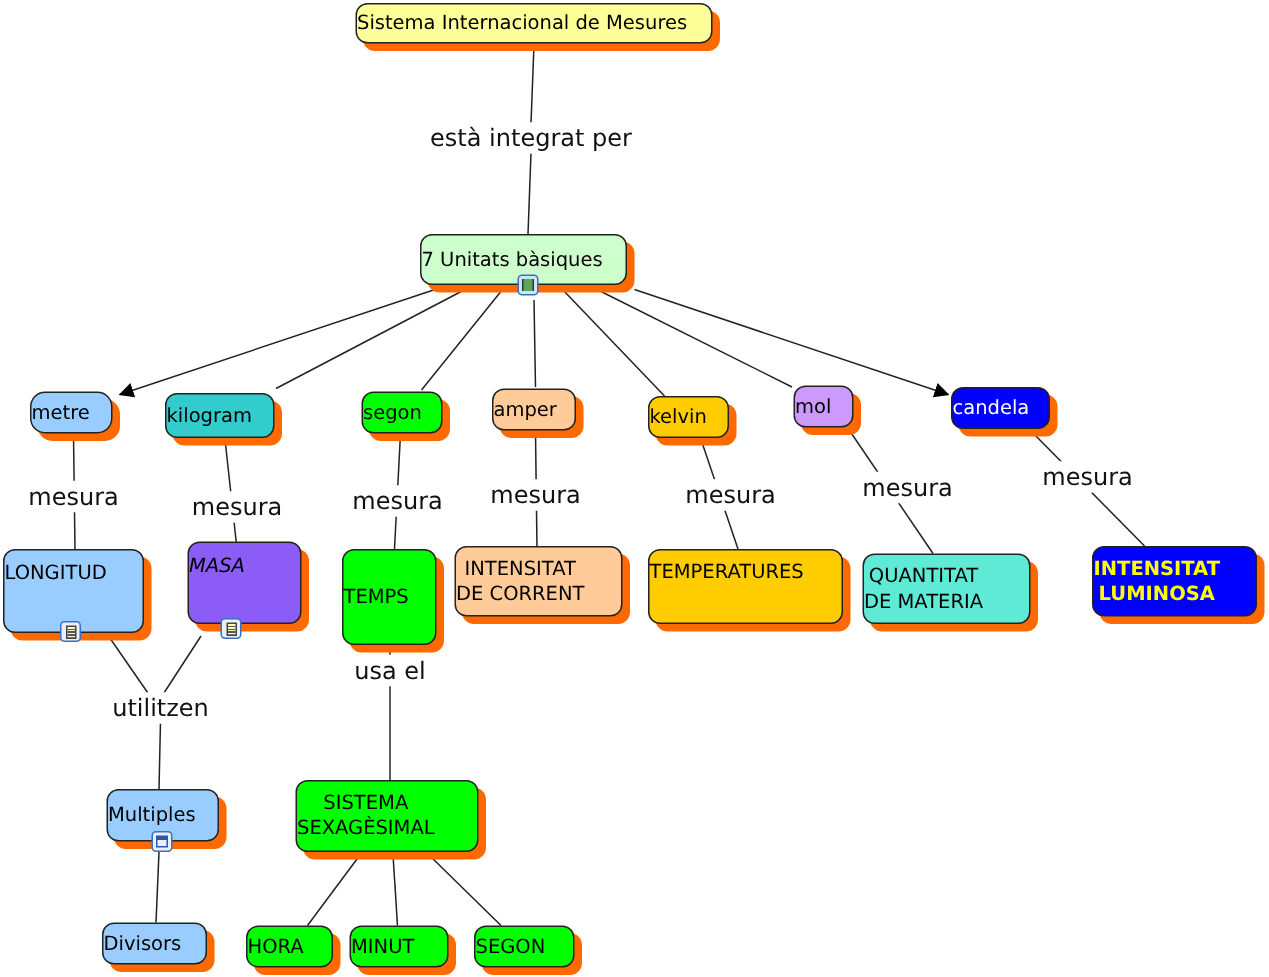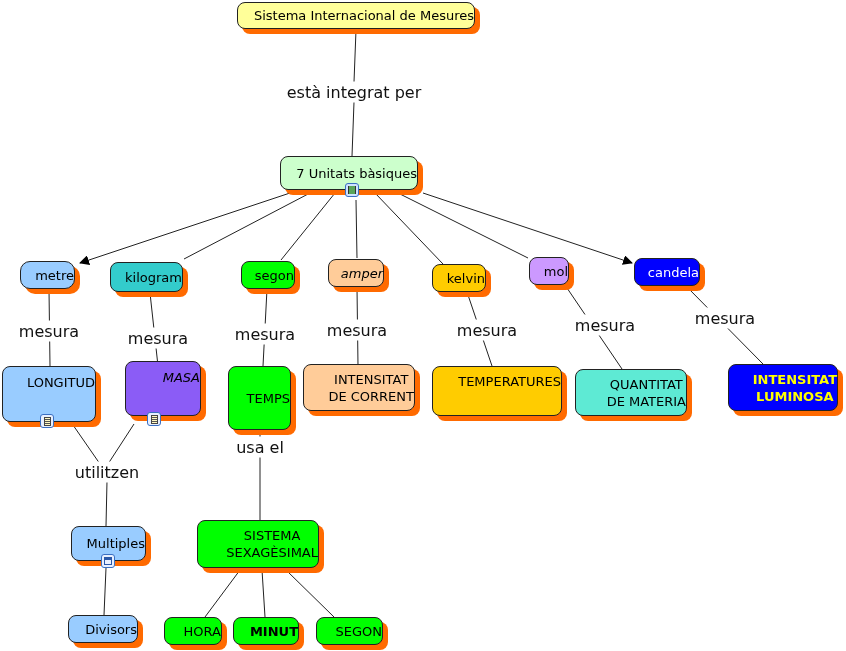--- a/index.html
+++ b/index.html
@@ -6,21 +6,21 @@
   body {
     width: 846px; height: 651px; position: relative; overflow: hidden;
     background: #ffffff;
     font-family: "DejaVu Sans", sans-serif;
   }
   svg.links { position: absolute; left: 0; top: 0; width: 846px; height: 651px; }
   .node {
     position: absolute; box-sizing: border-box;
     border: 1px solid #222; border-radius: 8px;
     box-shadow: 5px 5px 0 #ff6a00;
-    display: flex; align-items: flex-start; justify-content: flex-end;
+    display: flex; align-items: flex-start; justify-content: flex-start;
     text-align: center; color: #000;
     font-family: "DejaVu Sans", sans-serif; font-size: 13px; line-height: 17px;
     padding-top: 4px;
   }
   .node.center { align-items: center; padding-top: 0; }
   .node span { white-space: pre-line; }
   .lbl {
     position: absolute; background: #fff; font-size: 16px; color: #111;
     font-family: "DejaVu Sans", sans-serif; white-space: nowrap;
     transform: translate(-50%, -50%); padding: 1px 2px;
@@ -96,21 +96,21 @@
 
 <div class="node center" style="left:20px;top:261px;width:55px;height:28px;background:#99ccff;border-radius:10px;">
   <span>metre</span>
 </div>
 <div class="node center" style="left:110px;top:262px;width:73px;height:30px;background:#33cccc;">
   <span>kilogram</span>
 </div>
 <div class="node center" style="left:241px;top:261px;width:54px;height:28px;background:#00ff00;">
   <span>segon</span>
 </div>
-<div class="node center" style="left:328px;top:259px;width:56px;height:28px;background:#ffcc99;font-style:italic;">
+<div class="node center" style="left:328px;top:259px;width:56px;height:28px;background:#ffcc99;">
   <span>amper</span>
 </div>
 <div class="node center" style="left:432px;top:264px;width:54px;height:28px;background:#ffcc00;">
   <span>kelvin</span>
 </div>
 <div class="node center" style="left:529px;top:257px;width:40px;height:28px;background:#cc99ff;">
   <span>mol</span>
 </div>
 <div class="node center" style="left:634px;top:258px;width:66px;height:28px;background:#0000ff;color:#ffffff;">
   <span>candela</span>
@@ -154,18 +154,18 @@
   <span>Divisors</span>
 </div>
 
 <div class="node center" style="left:197px;top:520px;width:122px;height:48px;background:#00ff00;">
   <span>SISTEMA
 SEXAGÈSIMAL</span>
 </div>
 <div class="node center" style="left:164px;top:617px;width:58px;height:28px;background:#00ff00;">
   <span>HORA</span>
 </div>
-<div class="node center" style="left:233px;top:617px;width:66px;height:28px;background:#00ff00;font-weight:bold;">
+<div class="node center" style="left:233px;top:617px;width:66px;height:28px;background:#00ff00;">
   <span>MINUT</span>
 </div>
 <div class="node center" style="left:316px;top:617px;width:67px;height:28px;background:#00ff00;">
   <span>SEGON</span>
 </div>
 
 </body></html>

